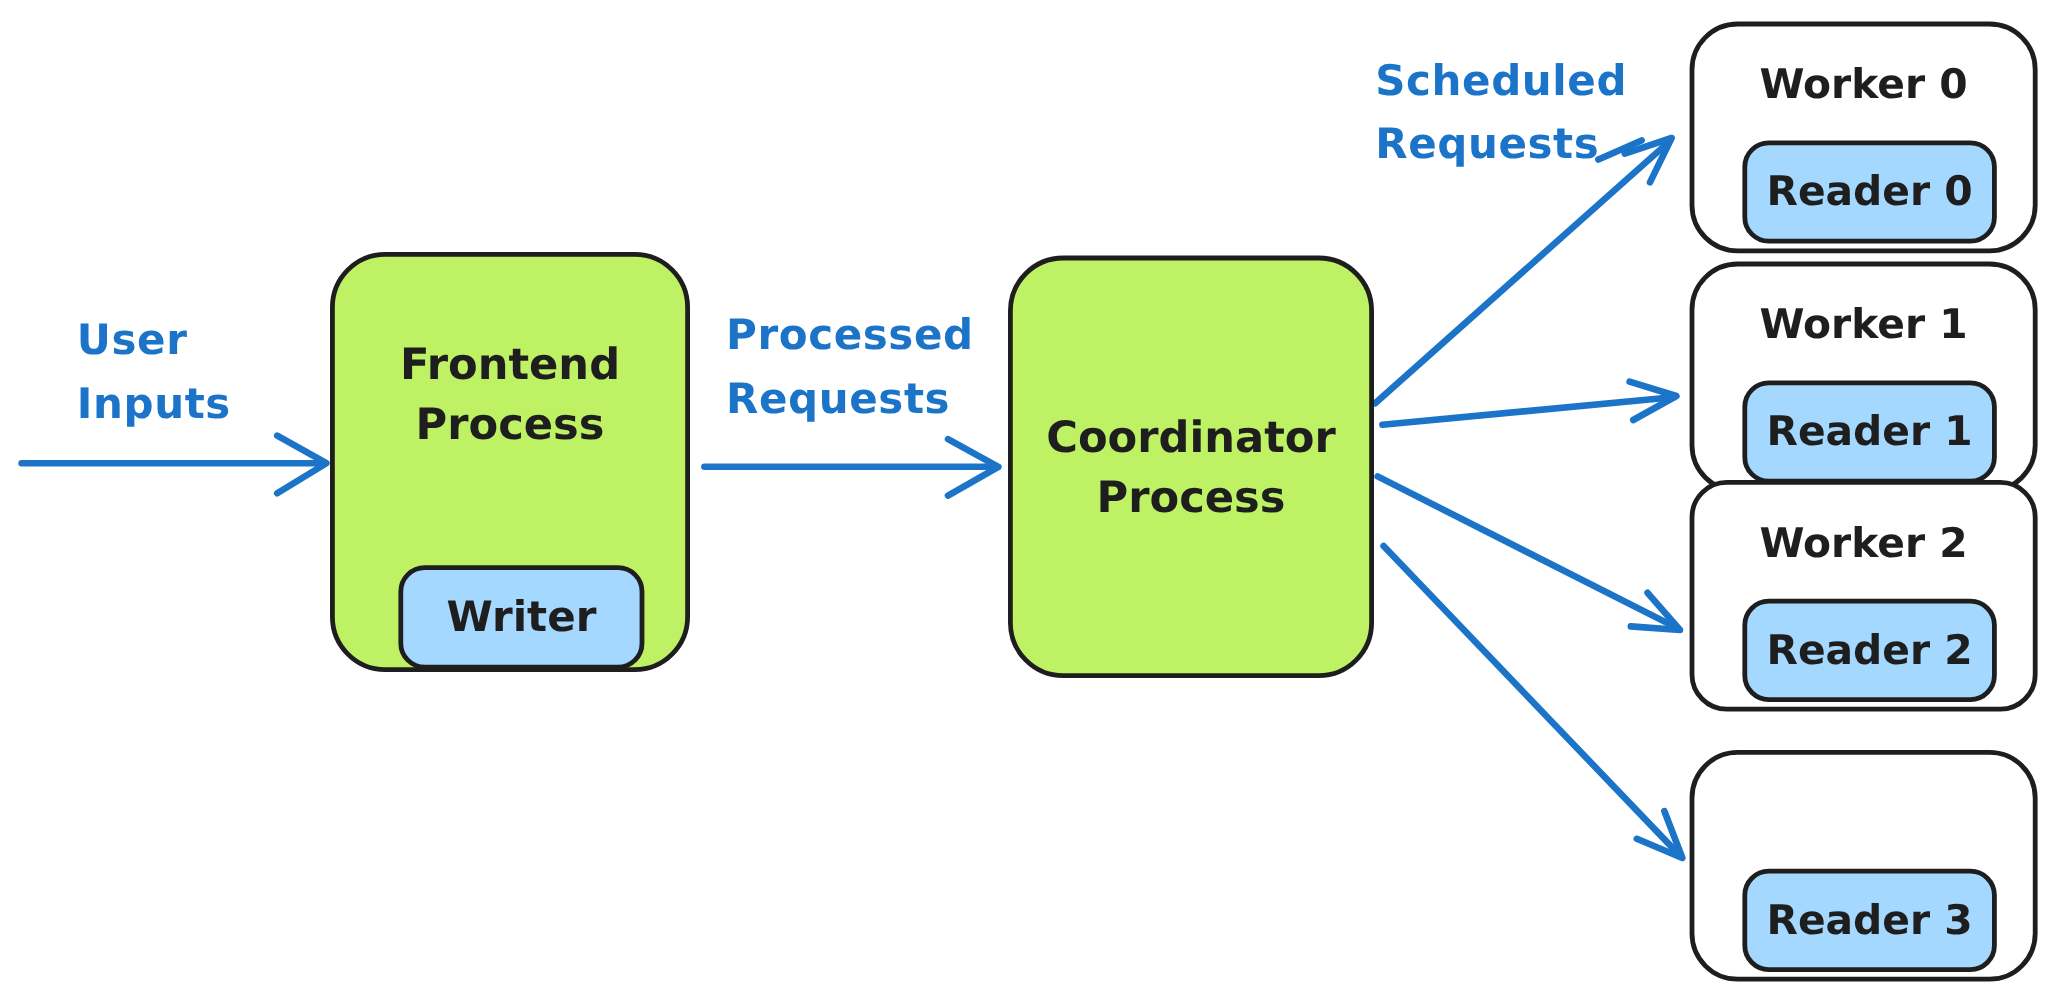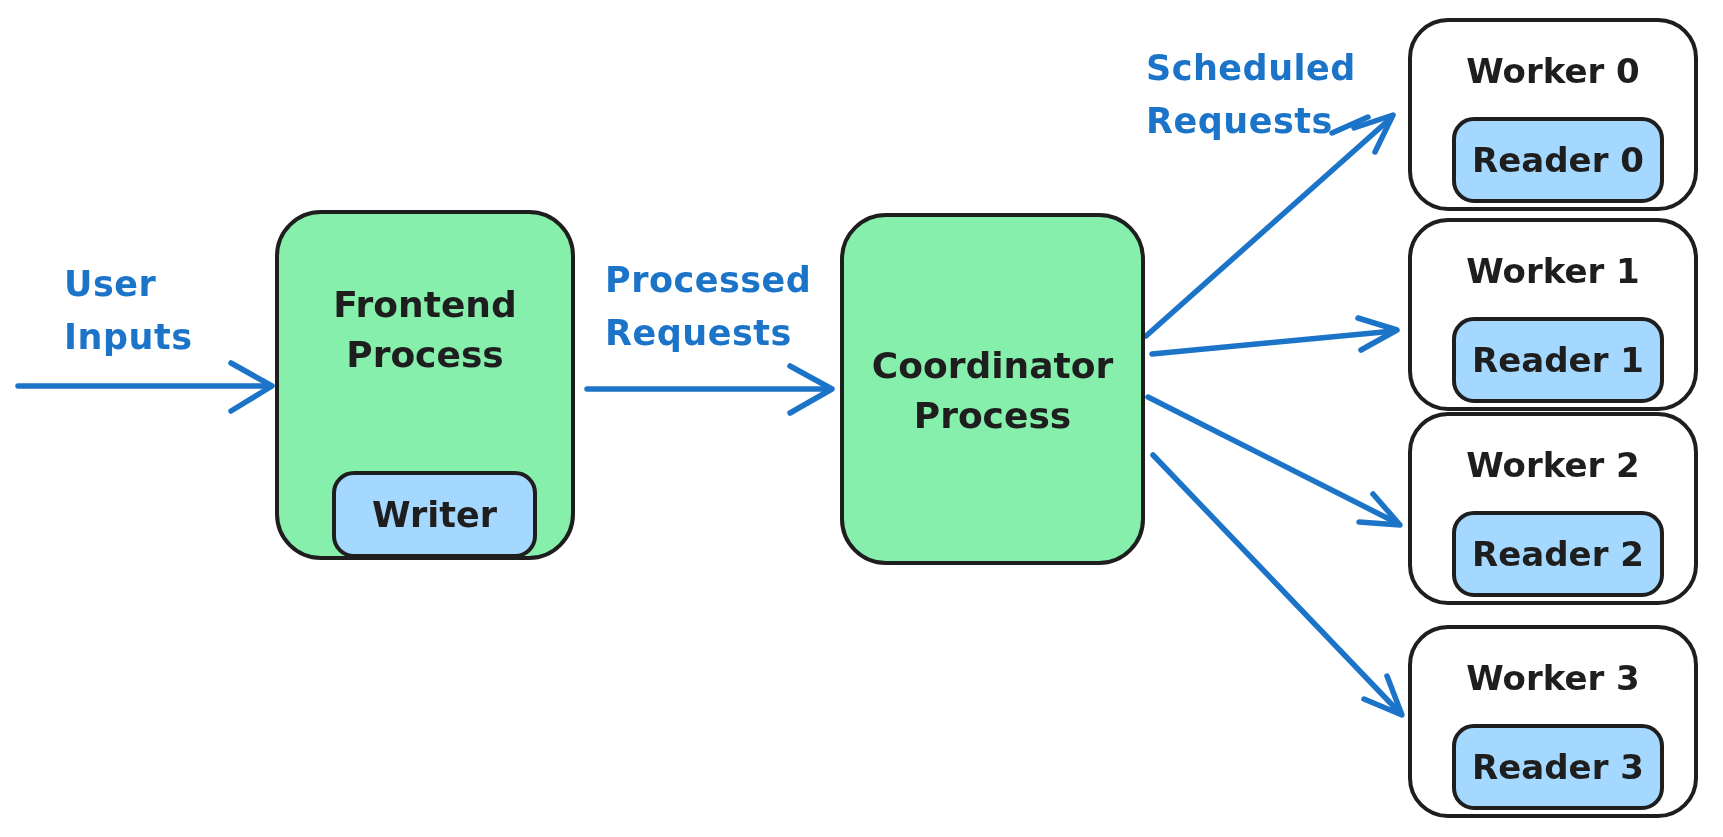--- a/index.html
+++ b/index.html
@@ -16,21 +16,21 @@
     position:absolute;
     color:#1c74c9;
     font-size:35px;
     font-weight:600;
     line-height:53px;
     letter-spacing:0.5px;
   }
   
   .node{
     position:absolute;
-    background:#86efac;
+    background:#bef264;
     border:4.5px solid #1e1e1e;
     border-radius:46px;
     box-sizing:border-box;
   }
   .node-label{
     position:absolute;
     left:0;right:0;
     text-align:center;
     color:#1e1e1e;
     font-size:36px;
@@ -133,23 +133,22 @@
   <div class="worker" style="top:18px;">
     <div class="node-label">Worker 0</div>
     <div class="subnode">Reader 0</div>
   </div>
 
   <div class="worker" style="top:218px;padding-left:36px;">
     <div class="node-label">Worker 1</div>
     <div class="subnode">Reader 1</div>
   </div>
 
-  <div class="worker" style="top:412px;">
+  <div class="worker" style="top:400px;border-radius:31px;">
     <div class="node-label">Worker 2</div>
     <div class="subnode">Reader 2</div>
   </div>
 
   <div class="worker" style="top:625px;">
-    <div class="node-label">Worker 3</div>
     <div class="subnode">Reader 3</div>
   </div>
 
 </div>
 
 </body></html>

